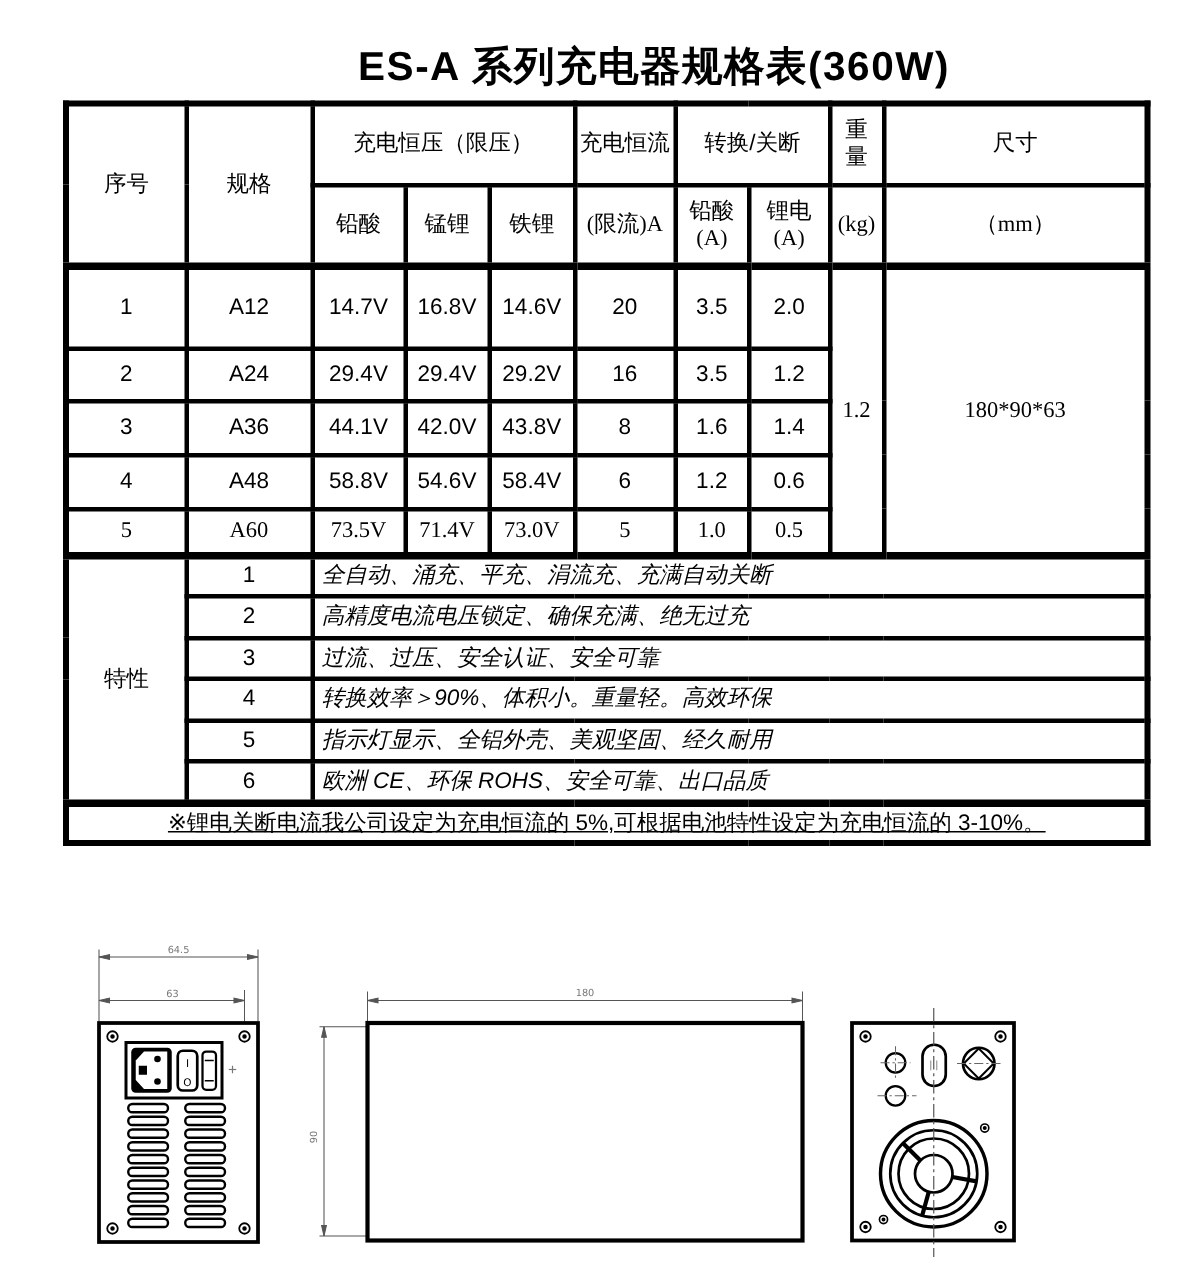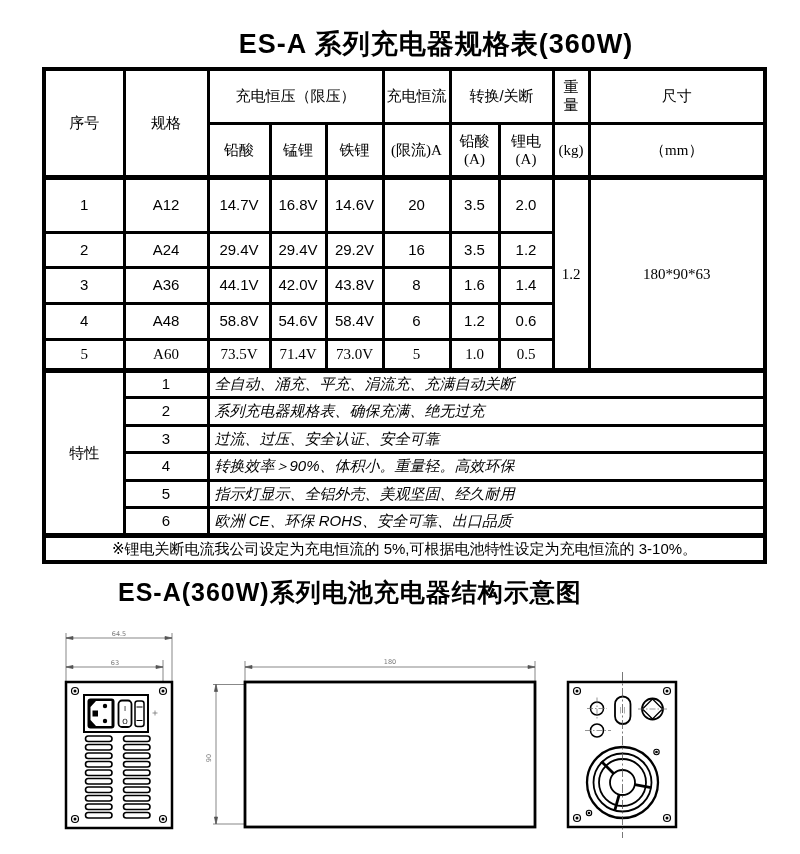--- a/index.html
+++ b/index.html
@@ -8,21 +8,21 @@
   .title1{position:absolute;top:26px;left:11px;width:800px;box-sizing:border-box;padding-left:50px;
           text-align:center;font-size:27px;font-weight:bold;letter-spacing:1px;}
   .title2{position:absolute;top:576px;left:118px;font-size:25px;font-weight:bold;letter-spacing:1px;}
   table.spec{position:absolute;left:42px;top:67px;width:721px;border-collapse:collapse;
              table-layout:fixed;border:4px solid #000;}
   table.spec td, table.spec th{border:3px solid #000;padding:0 2px;text-align:center;
              vertical-align:middle;font-size:15px;font-weight:normal;line-height:1.2;overflow:hidden;}
   .hdr2{font-size:14.5px;}
   .bb5{border-bottom-width:5px !important;font-family:Liberation Serif, serif;}
   .feat{font-size:16px;text-align:left !important;padding-left:5px !important;font-style:italic;}
-  .noterow td{border-top-width:5px !important;font-size:14.5px;text-align:left;padding-left:4px;}
+  .noterow td{border-top-width:5px !important;font-size:14.5px;text-align:left;padding-left:4px;text-decoration:underline;}
   svg text{font-family:"DejaVu Sans",sans-serif;}
 </style>
 </head>
 <body>
 
 <div class="sheet">
 
   <div class="title1">ES-A 系列充电器规格表(360W)</div>
 
   <table class="spec">
@@ -112,21 +112,21 @@
         <td class="bb5">0.5</td>
       </tr>
 
       <tr style="height:27.5px">
         <td rowspan="6">特性</td>
         <td>1</td>
         <td colspan="8" class="feat">全自动、涌充、平充、涓流充、充满自动关断</td>
       </tr>
       <tr style="height:27.5px">
         <td>2</td>
-        <td colspan="8" class="feat">系列充电器规格表、确保充满、绝无过充</td>
+        <td colspan="8" class="feat">高精度电流电压锁定、确保充满、绝无过充</td>
       </tr>
       <tr style="height:27.5px">
         <td>3</td>
         <td colspan="8" class="feat">过流、过压、安全认证、安全可靠</td>
       </tr>
       <tr style="height:27.5px">
         <td>4</td>
         <td colspan="8" class="feat">转换效率＞90%、体积小。重量轻。高效环保</td>
       </tr>
       <tr style="height:27.5px">
@@ -137,21 +137,20 @@
         <td>6</td>
         <td colspan="8" class="feat">欧洲 CE、环保 ROHS、安全可靠、出口品质</td>
       </tr>
 
       <tr class="noterow" style="height:27px">
         <td colspan="10">※锂电关断电流我公司设定为充电恒流的 5%,可根据电池特性设定为充电恒流的 3-10%。</td>
       </tr>
     </tbody>
   </table>
 
-  <div class="title2">ES-A(360W)系列电池充电器结构示意图</div>
 
   <svg style="position:absolute;left:0;top:610px" width="800" height="244" viewBox="0 0 800 244" xmlns="http://www.w3.org/2000/svg">
 
     <g>
       <g stroke="#555" stroke-width="0.7" fill="#555">
         <line x1="66" y1="23" x2="66" y2="71"></line>
         <line x1="172" y1="23" x2="172" y2="71"></line>
         <line x1="163" y1="50" x2="163" y2="71"></line>
         <line x1="66" y1="28" x2="172" y2="28"></line>
         <polygon points="66,28 73,26.4 73,29.6"></polygon>

